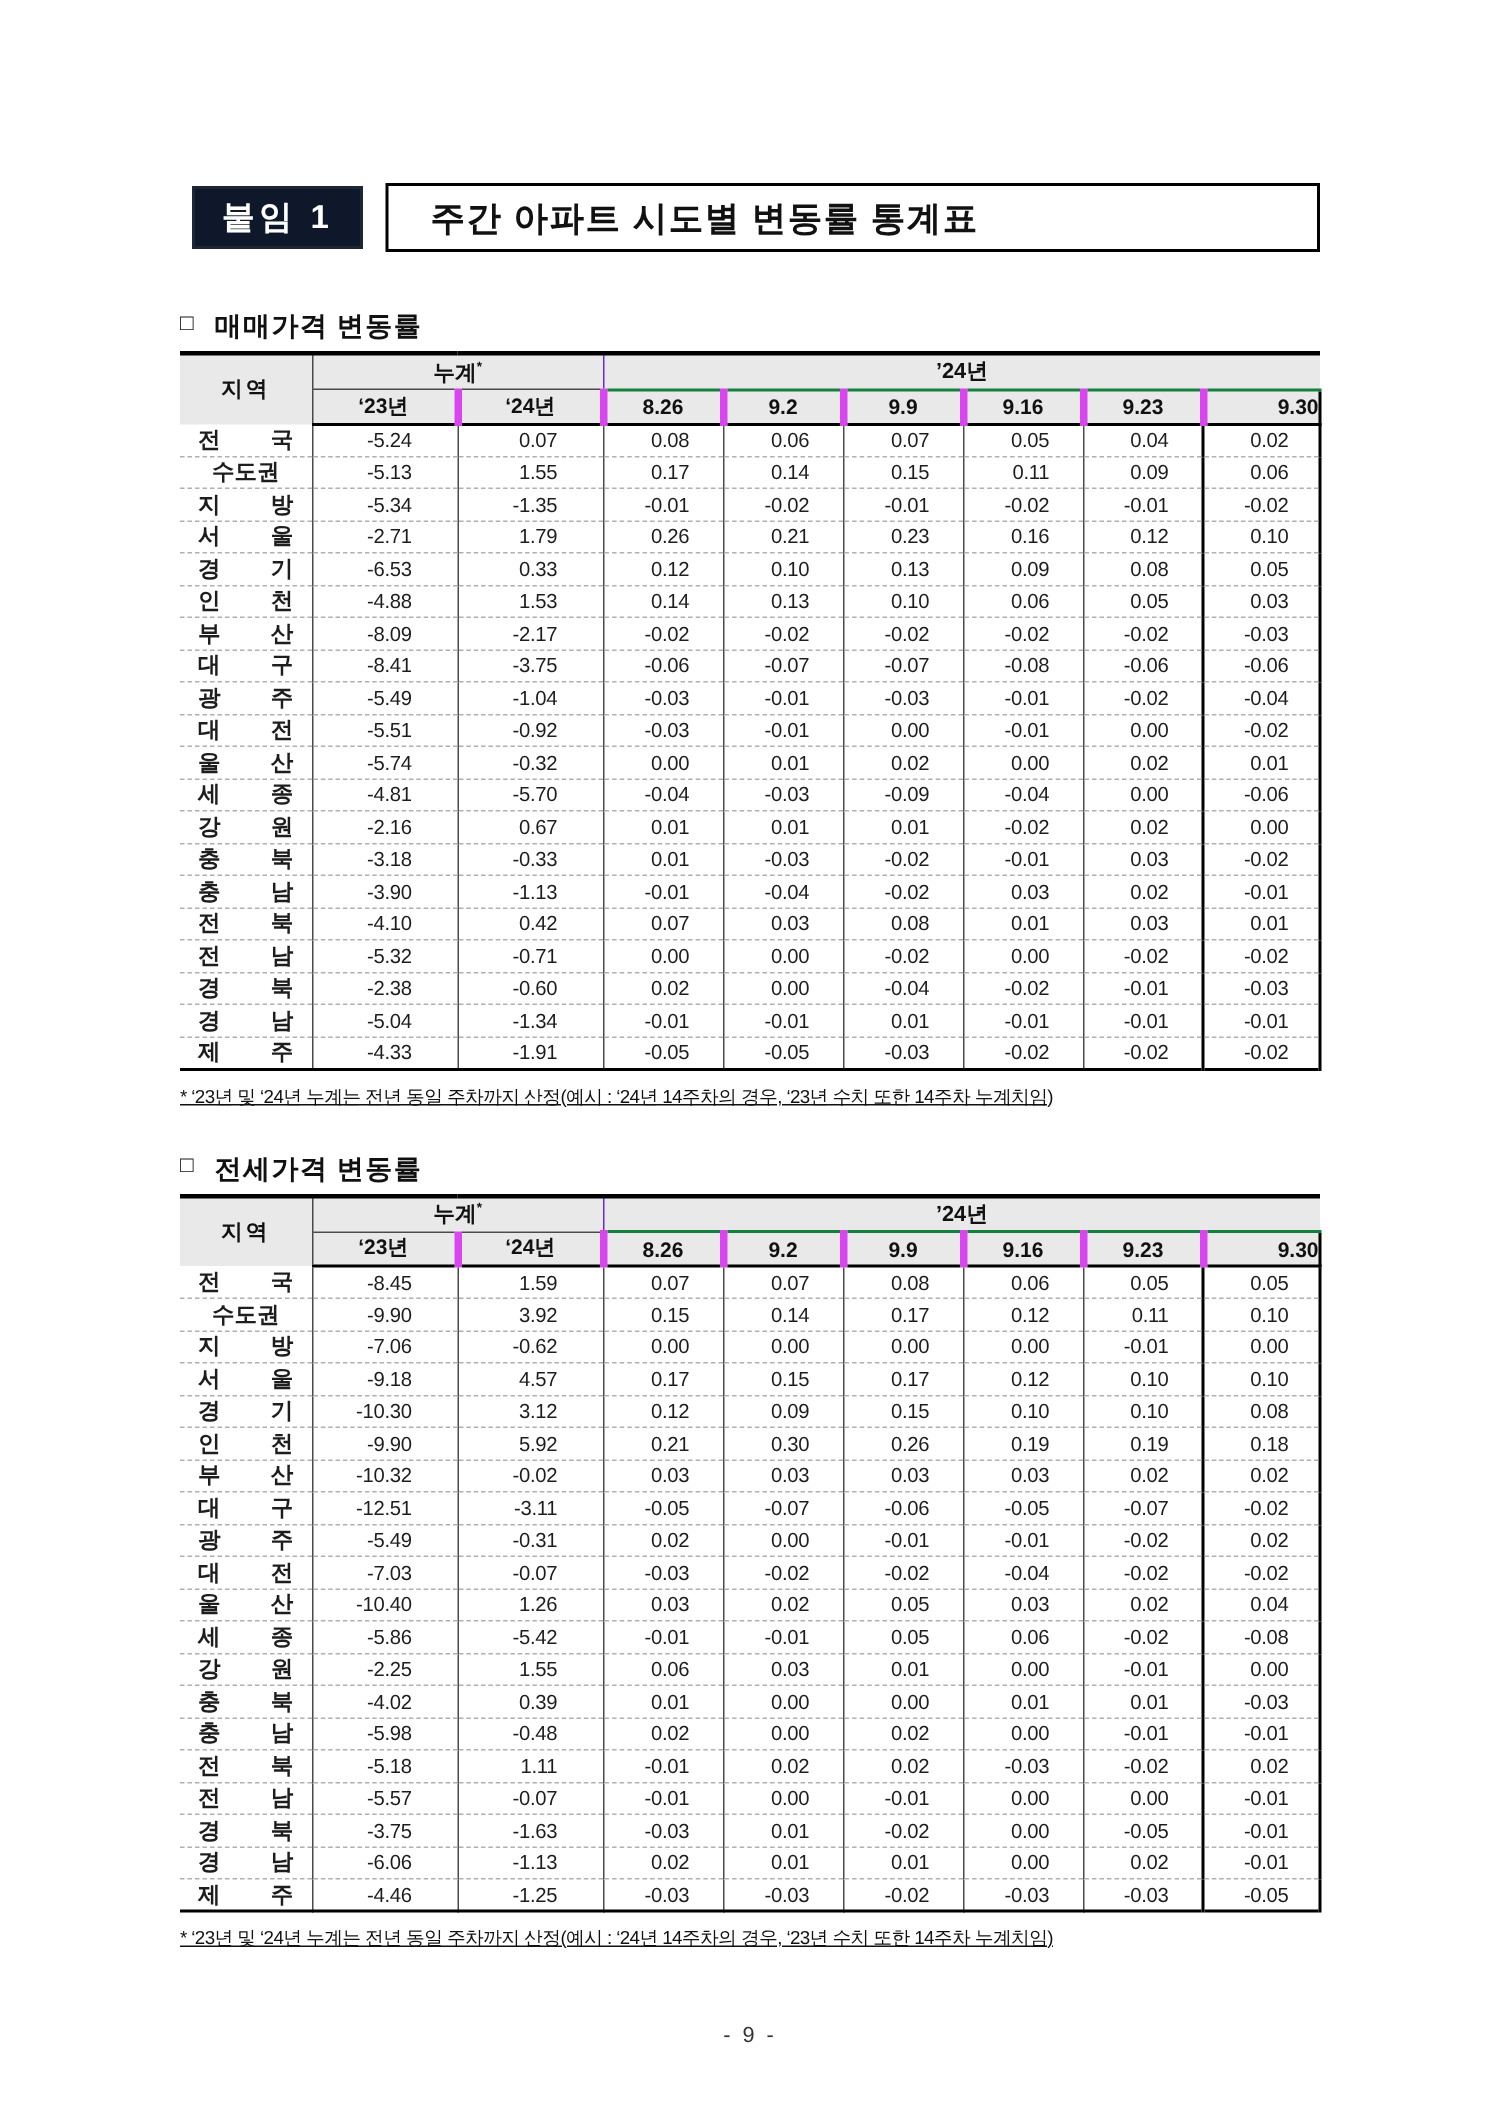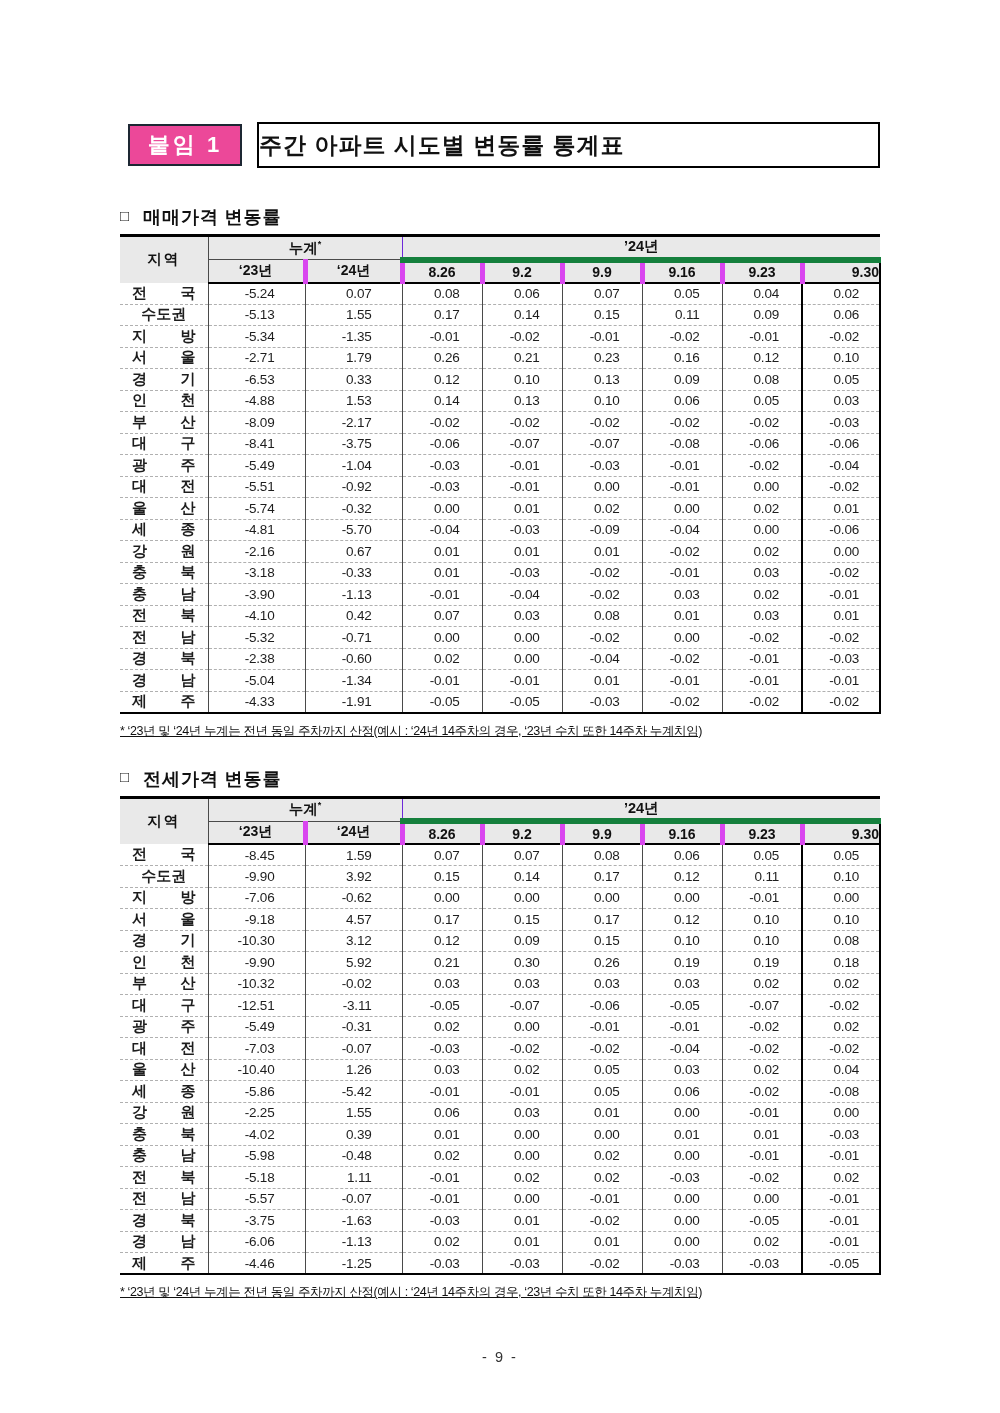--- a/index.html
+++ b/index.html
@@ -7,27 +7,27 @@
   .page {
     width: 1000px; height: 1413px; background: #fff; position: relative;
     font-family: "Liberation Sans", sans-serif; color: #111; overflow: hidden;
   }
   .content { padding: 122px 120px 0 120px; }
 
   
   .header-row { display: flex; align-items: stretch; gap: 15px; height: 46px; }
   .badge {
     width: 114px; margin: 2px 0 2px 8px;
-    background: #ec4899; border: 2px solid #1d2733; color: #fff;
+    background: #0f172a; border: 2px solid #1d2733; color: #fff;
     display: flex; align-items: center; justify-content: center;
     font-weight: bold; font-size: 22px; letter-spacing: 3px;
   }
   .title-box {
     flex: 1; border: 2px solid #000; display: flex; align-items: center;
-    padding-left: 0; font-weight: bold; font-size: 23px; letter-spacing: 1px;
+    padding-left: 28px; font-weight: bold; font-size: 23px; letter-spacing: 1px;
   }
 
   
   .section-heading {
     font-family: "Liberation Serif", serif; font-size: 18px; font-weight: 600;
     display: flex; align-items: center; gap: 13px; letter-spacing: 1px;
   }
   .section-heading.first { margin-top: 37px; }
   .section-heading.second { margin-top: 27px; }
   .square-marker { font-size: 15px; font-weight: 400; transform: translateY(-1px); }
@@ -36,21 +36,21 @@
   table.stats {
     width: 100%; border-collapse: collapse; table-layout: fixed;
     margin-top: 5px; border-top: 3px solid #000; border-bottom: 2px solid #000;
   }
   table.stats th { background: #e9e9e9; font-weight: bold; color: #111; }
   .h1 th { height: 24px; font-size: 14.5px; }
   .h2 th { height: 23px; font-size: 14px; border-bottom: 2px solid #000; border-right: 5px solid #d946ef; }
   .h2 th:last-child { border: 2px solid #000; text-align: right; }
   .th-region { border-right: 1px solid #4a4a4a; font-size: 15px; letter-spacing: 2px; }
   .th-cum { border-right: 1px solid #6d28d9; border-bottom: 1px solid #4a4a4a; }
-  .th-year { border-bottom: 6px solid #15803d; }
+  .th-year { border-bottom: 2px solid #15803d; }
   .sup { vertical-align: super; font-size: 9px; }
 
   tbody td { height: 21.5px; font-size: 13.5px; color: #1d1d1d; border-right: 1px solid #4a4a4a; }
   tbody td:last-child { border-left: 2px solid #000; border-right: 2px solid #000; }
   tbody tr:not(:first-child) td { border-top: 1px dashed #b0b0b0; }
   .region-cell { font-weight: bold; font-size: 15px; padding: 0 12px; }
   .region-wrap { display: flex; justify-content: space-between; }
   .region-wrap.single { justify-content: center; }
   .val { text-align: right; letter-spacing: -0.2px; }
   .cum { padding-right: 30px; }

